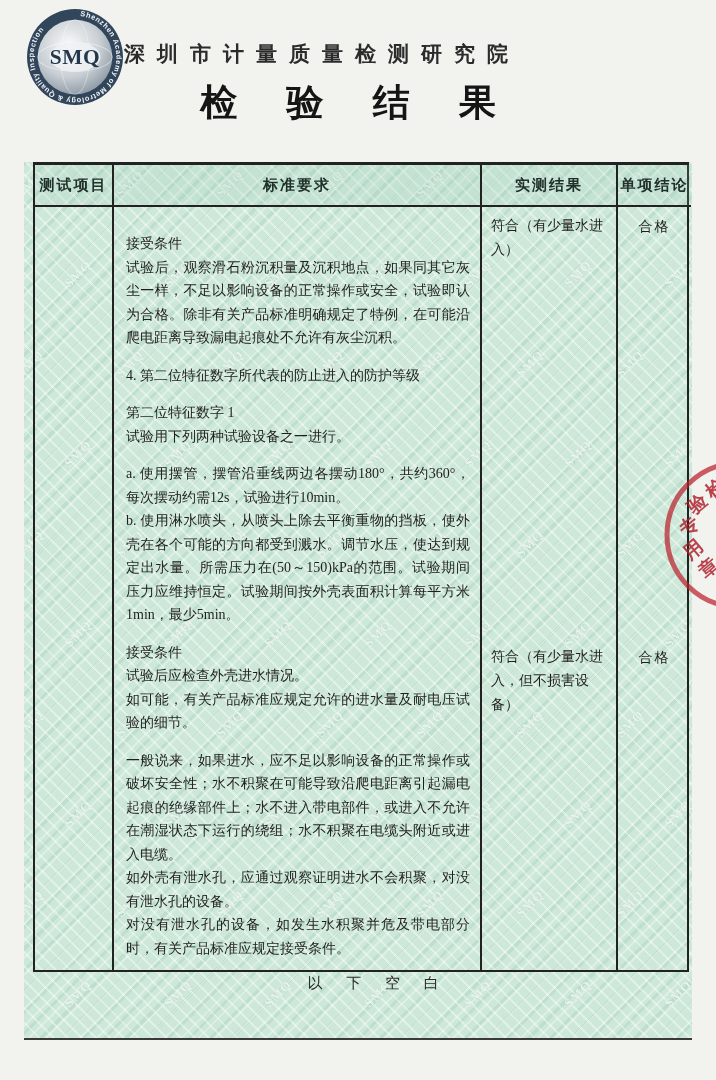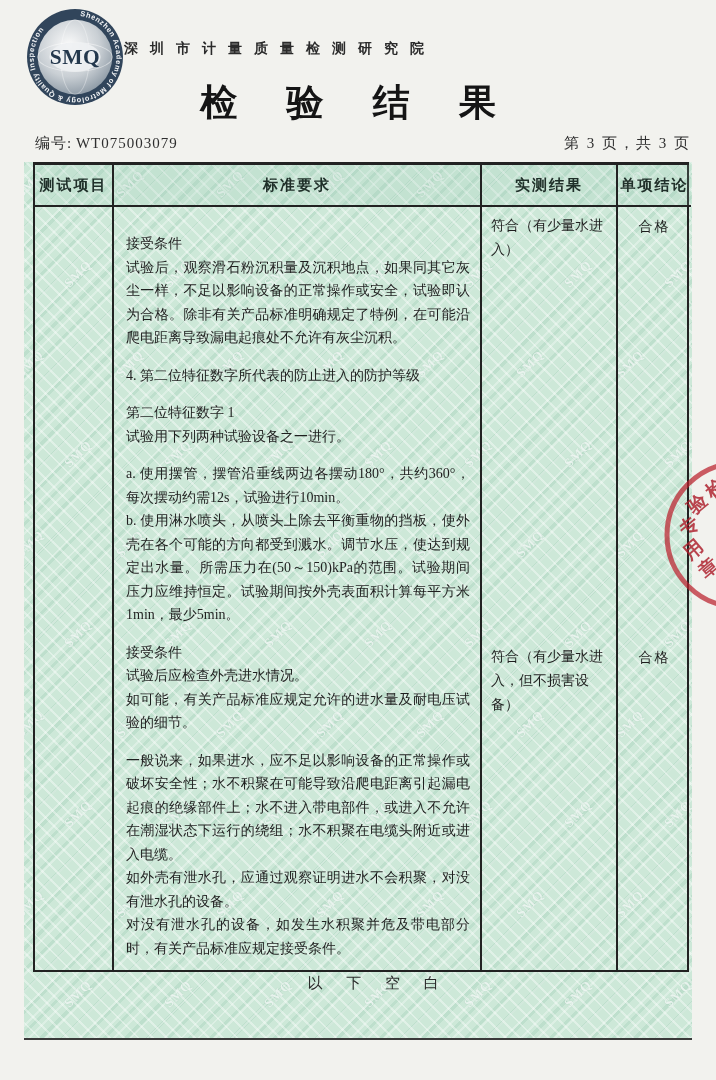--- a/index.html
+++ b/index.html
@@ -10,21 +10,21 @@
     position:relative;
     overflow:hidden;
     color:#1f1f1f;
   }
   .page { position:relative; width:716px; height:1080px; overflow:hidden; }
 
   
   .logo-wrap { position:absolute; left:26px; top:8px; width:98px; height:98px; }
   .org-name {
     position:absolute; left:124px; top:40px;
-    font-size:14px; font-weight:700; letter-spacing:12px;
+    font-size:21px; font-weight:700; letter-spacing:12px;
     color:#2b2b2b; white-space:nowrap;
   }
   .doc-title {
     position:absolute; left:118px; top:78px; width:480px;
     text-align:center; font-size:37px; font-weight:700;
     letter-spacing:20px; color:#151515; white-space:nowrap;
   }
   .meta-row { position:absolute; left:35px; top:134px; width:656px;
     display:flex; justify-content:space-between; font-size:15px; color:#2e2e2e; }
   .meta-left span { letter-spacing:1px; }
@@ -117,27 +117,20 @@
         <textPath href="#ringPath" startOffset="2%">Shenzhen Academy of Metrology &amp; Quality Inspection</textPath>
       </text>
       <ellipse cx="48" cy="48" rx="25" ry="14.5" fill="#eef1f3" opacity=".9"></ellipse>
       <text x="48" y="55" text-anchor="middle" class="logo-abbr">SMQ</text>
     </svg>
   </div>
 
   <div class="org-name">深圳市计量质量检测研究院</div>
   <div class="doc-title">检 验 结 果</div>
 
-  <div class="meta-row">
-    <div class="meta-left">
-      <span>编号:</span>
-      <span>WT075003079</span>
-    </div>
-    <div class="meta-right">第 3 页，共 3 页</div>
-  </div>
 
   <div class="panel">
     <div class="wm-layer" id="wmLayer">
         <span class="wm" style="left: -10px; top: 14px;">SMQ</span>
         <span class="wm" style="left: 90px; top: 14px;">SMQ</span>
         <span class="wm" style="left: 190px; top: 14px;">SMQ</span>
         <span class="wm" style="left: 290px; top: 14px;">SMQ</span>
         <span class="wm" style="left: 390px; top: 14px;">SMQ</span>
         <span class="wm" style="left: 490px; top: 14px;">SMQ</span>
         <span class="wm" style="left: 590px; top: 14px;">SMQ</span>

